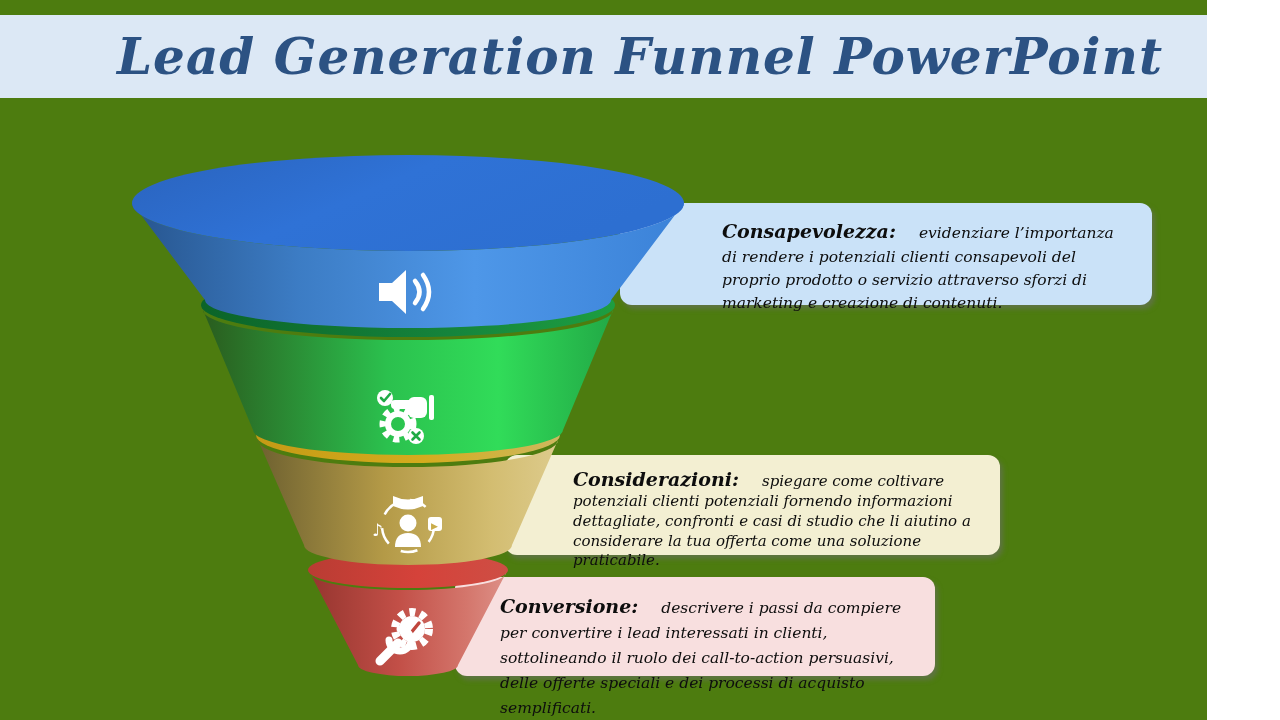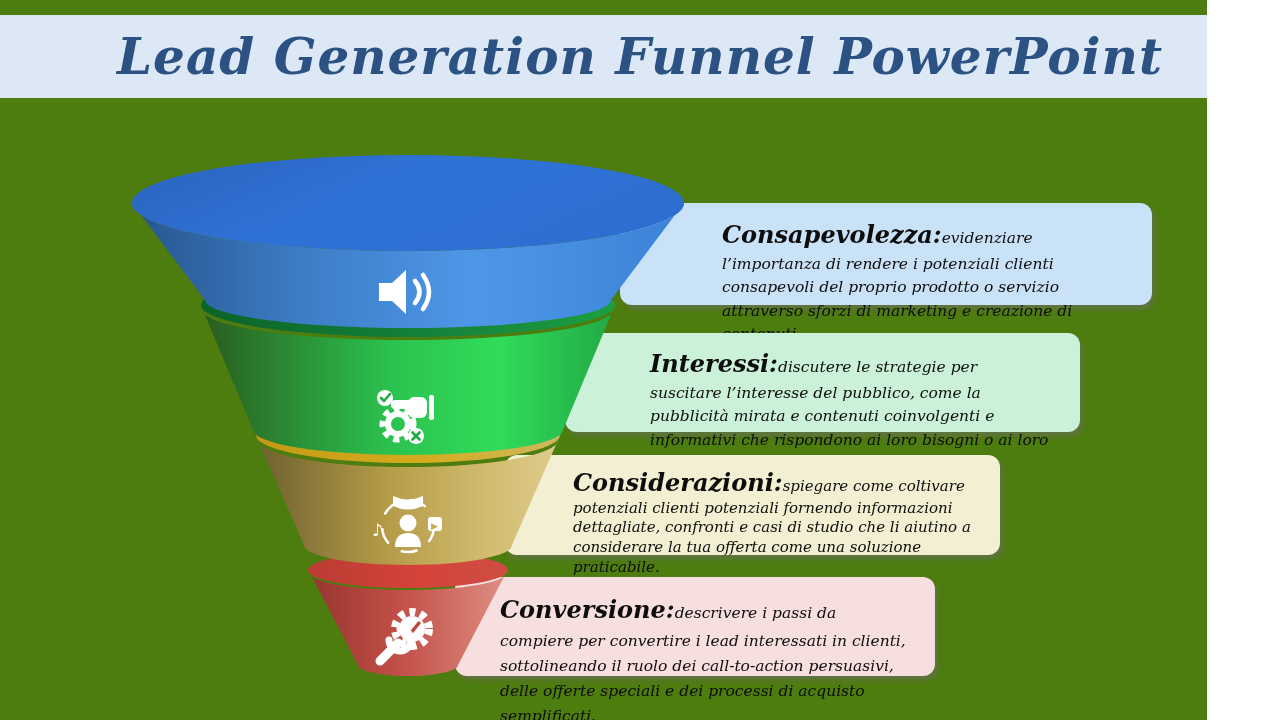--- a/index.html
+++ b/index.html
@@ -7,21 +7,21 @@
          font-family:"DejaVu Serif", serif;}
   
   .banner{position:absolute;left:0;top:15px;width:1280px;height:83px;background:#dce8f5;
           display:flex;align-items:center;justify-content:center;}
   .banner h1{margin:0;font-size:50px;font-weight:bold;font-style:italic;color:#2c5283;
              letter-spacing:1px;font-family:"DejaVu Serif", serif;}
   
   .callout{position:absolute;border-radius:12px;box-shadow:3px 4px 5px rgba(110,110,110,.55);
            color:#0d0d0d;font-style:italic;z-index:1;box-sizing:border-box;}
   .callout p{margin:0;font-size:15.5px;line-height:1.5;}
-  .callout .lead{font-weight:bold;font-size:24px;margin-right:0;font-style:italic;}
+  .callout .lead{font-weight:bold;font-size:19px;margin-right:23px;font-style:italic;}
   .callout-1{left:620px;top:203px;width:532px;height:102px;background:#cae2f8;
              padding:14px 30px 0 102px;}
   .callout-2{left:565px;top:333px;width:515px;height:99px;background:#cbf2d8;
              padding:13px 28px 0 85px;}
   .callout-3{left:505px;top:455px;width:495px;height:100px;background:#f3efd2;
              padding:12px 18px 0 68px;}
   .callout-3 p{font-size:15px;line-height:1.32;}
   .callout-4{left:455px;top:577px;width:480px;height:99px;background:#f8dfdf;
              padding:14px 26px 4px 45px;}
   .callout-4 p{line-height:1.6;}
@@ -32,23 +32,20 @@
 <body>
 
 <div class="slide">
 
   <div class="banner">
     <h1>Lead Generation Funnel PowerPoint</h1>
   </div>
 
   <div class="callout callout-1">
     <p><b class="lead">Consapevolezza:</b><span>evidenziare l’importanza di rendere i potenziali clienti consapevoli del proprio prodotto o servizio attraverso sforzi di marketing e creazione di contenuti.</span></p>
-  </div>
-  <div class="callout callout-2">
-    <p><b class="lead">Interessi:</b><span>discutere le strategie per suscitare l’interesse del pubblico, come la pubblicità mirata e contenuti coinvolgenti e informativi che rispondono ai loro bisogni o ai loro punti deboli.</span></p>
   </div>
   <div class="callout callout-3">
     <p><b class="lead">Considerazioni:</b><span>spiegare come coltivare potenziali clienti potenziali fornendo informazioni dettagliate, confronti e casi di studio che li aiutino a considerare la tua offerta come una soluzione praticabile.</span></p>
   </div>
   <div class="callout callout-4">
     <p><b class="lead">Conversione:</b><span>descrivere i passi da compiere per convertire i lead interessati in clienti, sottolineando il ruolo dei call-to-action persuasivi, delle offerte speciali e dei processi di acquisto semplificati.</span></p>
   </div>
 
   <svg class="funnel" width="1280" height="720" viewBox="0 0 1280 720">
     <defs>

